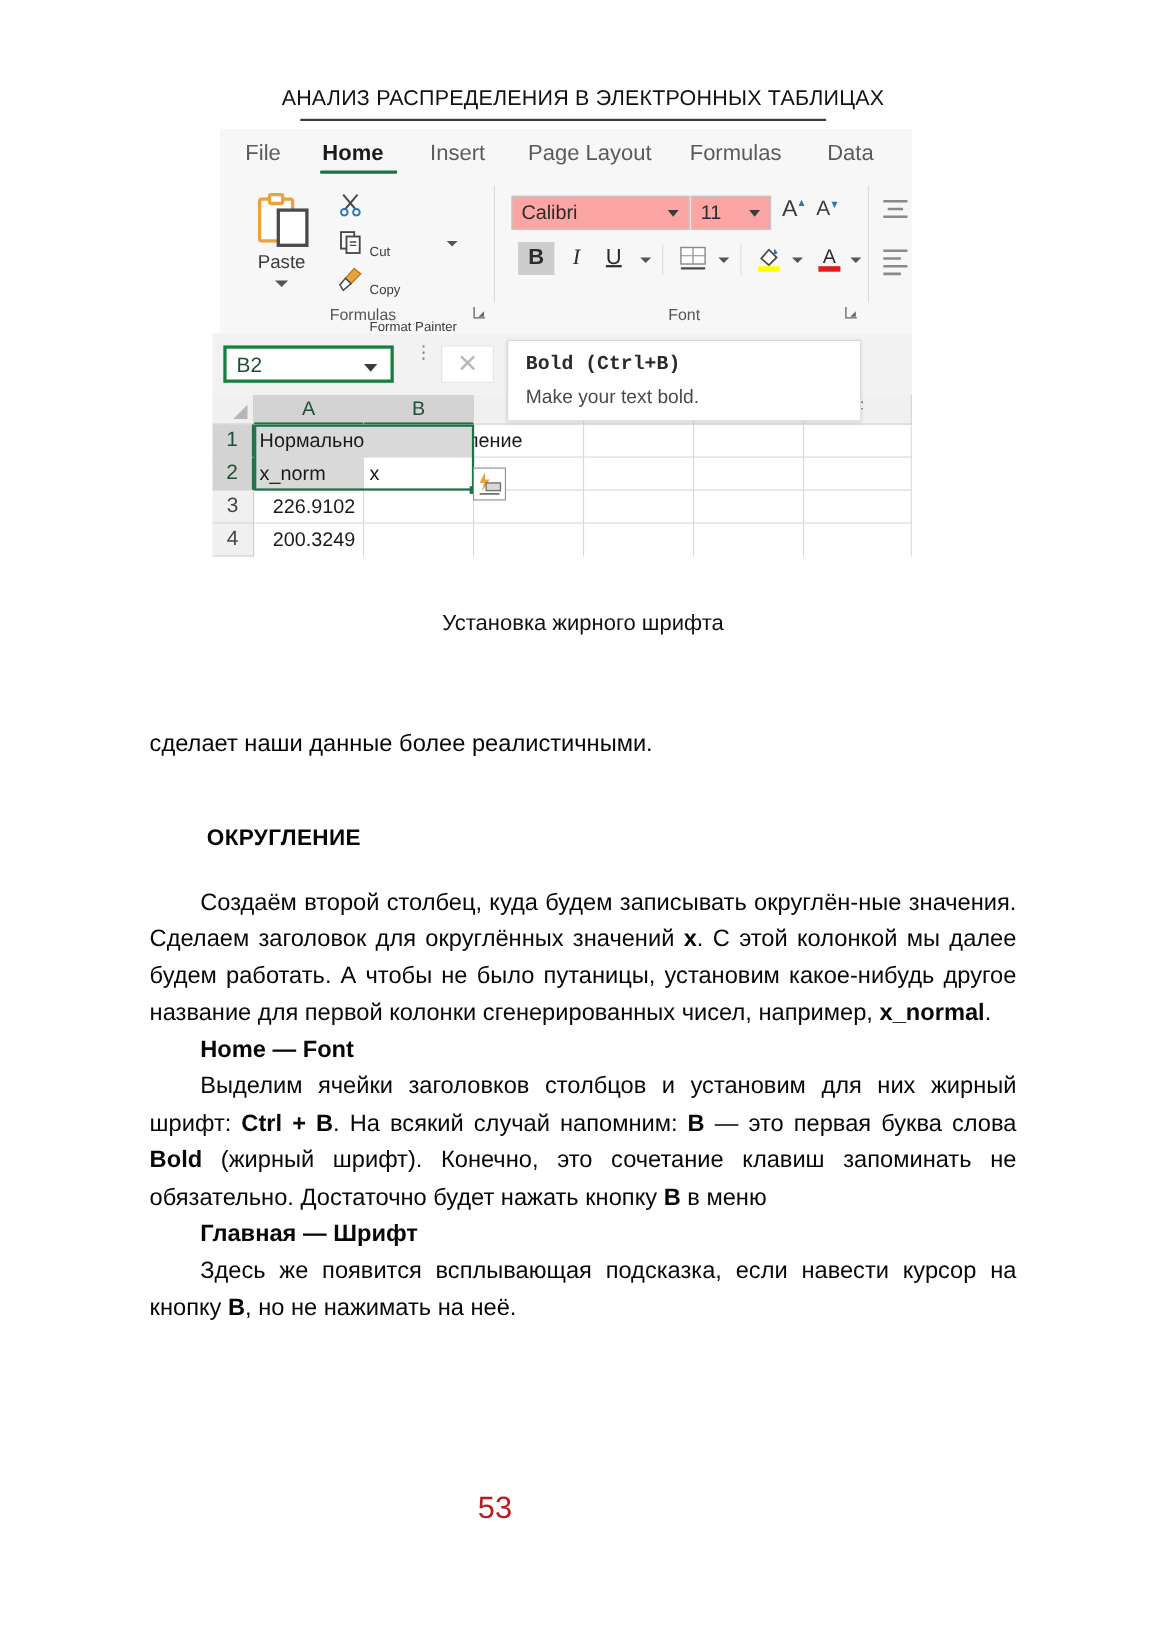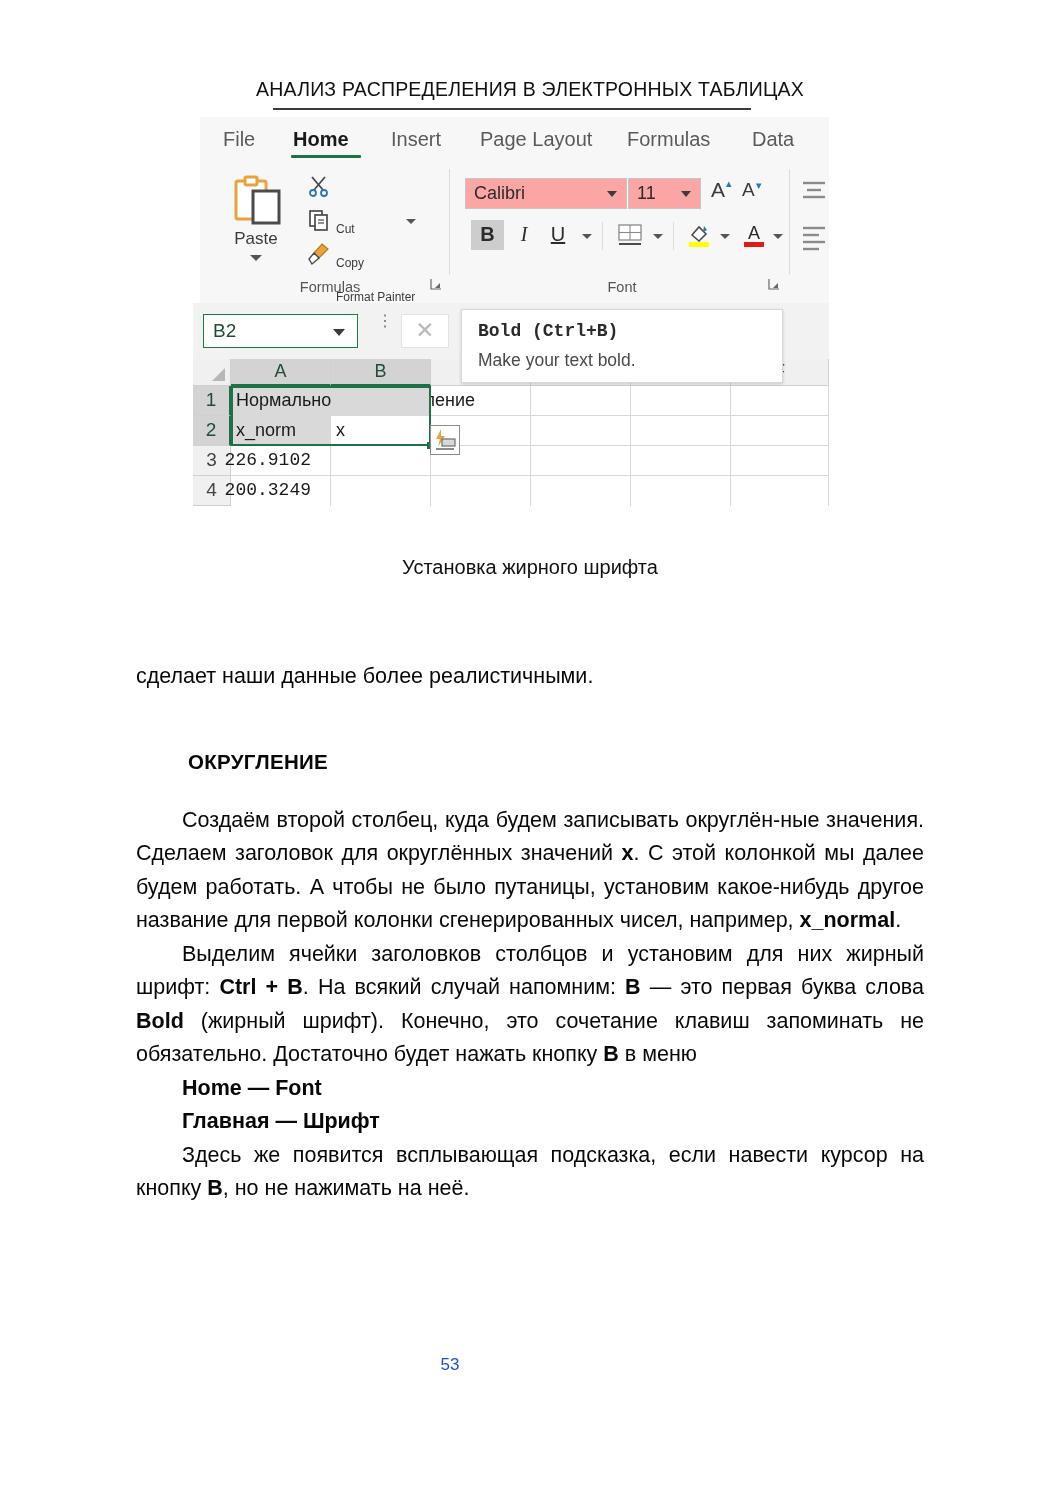--- a/index.html
+++ b/index.html
@@ -152,21 +152,21 @@
     font-size:17.5px;color:#4a4a4a;
   }
 
   
   .fbar{
     position:absolute;left:0;top:186px;width:636px;height:56px;
     background:#f2f2f2;
   }
   .namebox{
     position:absolute;left:10px;top:11px;width:155px;height:34px;
-    background:#fff;border:1px solid #15803d;box-sizing:border-box;
+    background:#fff;border:3px solid #15803d;box-sizing:border-box;
   }
   .namebox .nb-val{
     position:absolute;left:9px;top:5px;font-size:19px;color:#1f4e34;
   }
   .nb-caret{
     position:absolute;right:12px;top:14px;width:0;height:0;
     border-left:6px solid transparent;border-right:6px solid transparent;
     border-top:7px solid #3b3b3b;
   }
   .fb-dots{
@@ -210,21 +210,21 @@
   }
   .rowhdr.sel{background:#d3d3d3;color:#1f4e34;border-right:2px solid #1e7145;}
   .cell{
     position:absolute;height:30px;
     border-right:1px solid #d8d8d8;border-bottom:1px solid #d8d8d8;
     box-sizing:border-box;
     font-size:18px;color:#1a1a1a;line-height:28px;
   }
   .cell.shade{background:#d9d9d9;}
   .cell .txt{position:absolute;left:5px;top:0;white-space:nowrap;}
-  .cell .txt.r{left:auto;right:19px;font-family:Liberation Mono, monospace;}
+  .cell .txt.r{left:auto;right:7px;}
   .selbox{
     position:absolute;
     border:2px solid #1e7145;box-sizing:border-box;
     pointer-events:none;
   }
   .selhandle{
     position:absolute;width:7px;height:7px;background:#1e7145;
   }
   .qa-btn{
     position:absolute;left:237px;top:66px;width:30px;height:30px;
@@ -256,21 +256,21 @@
     font-size:20.5px;
     font-weight:700;
     letter-spacing:.3px;
     color:#080808;
   }
   .sp-a{height:56px;}
   .sp-b{height:30px;}
   b{font-weight:700;}
   .folio{
     position:absolute;left:0;top:1355px;width:900px;
-    text-align:center;font-size:17px;color:#1d4ed8;
+    text-align:center;font-size:28px;color:#b91c1c;
   }
 </style>
 </head>
 <body>
 
 <div class="page">
 
   <div class="runhead">АНАЛИЗ РАСПРЕДЕЛЕНИЯ В ЭЛЕКТРОННЫХ ТАБЛИЦАХ</div>
   <div class="runhead-rule"></div>
 
@@ -504,23 +504,23 @@
     <p class="par nojust">сделает наши данные более реалистичными.</p>
 
     <div class="sp-a"></div>
 
     <h2 class="sec" style="margin-left:52px;">ОКРУГЛЕНИЕ</h2>
 
     <div class="sp-b"></div>
 
     <p class="par indent"><span>Создаём второй столбец, куда будем записывать округлён-ные значения. Сделаем заголовок для округлённых значений </span><b>x</b><span>. С этой колонкой мы далее будем работать. А чтобы не было путаницы, установим какое-нибудь другое название для первой колонки сгенерированных чисел, например, </span><b>x_normal</b><span>.</span></p>
 
+    <p class="par nojust" style="margin-left:46px;font-weight:700;">Home — Font</p>
+
     <p class="par indent"><span>Выделим ячейки заголовков столбцов и установим для них жирный шрифт: </span><b>Ctrl + B</b><span>. На всякий случай напомним: </span><b>B</b><span> — это первая буква слова </span><b>Bold</b><span> (жирный шрифт). Конечно, это сочетание клавиш запоминать не обязательно. Достаточно будет нажать кнопку </span><b>B</b><span> в меню</span></p>
-
-    <p class="par nojust" style="margin-left:46px;font-weight:700;">Home — Font</p>
     <p class="par nojust" style="margin-left:46px;font-weight:700;">Главная — Шрифт</p>
 
     <p class="par indent"><span>Здесь же появится всплывающая подсказка, если навести курсор на кнопку </span><b>B</b><span>, но не нажимать на неё.</span></p>
 
   </div>
 
   <div class="folio">53</div>
 
 </div>
 

